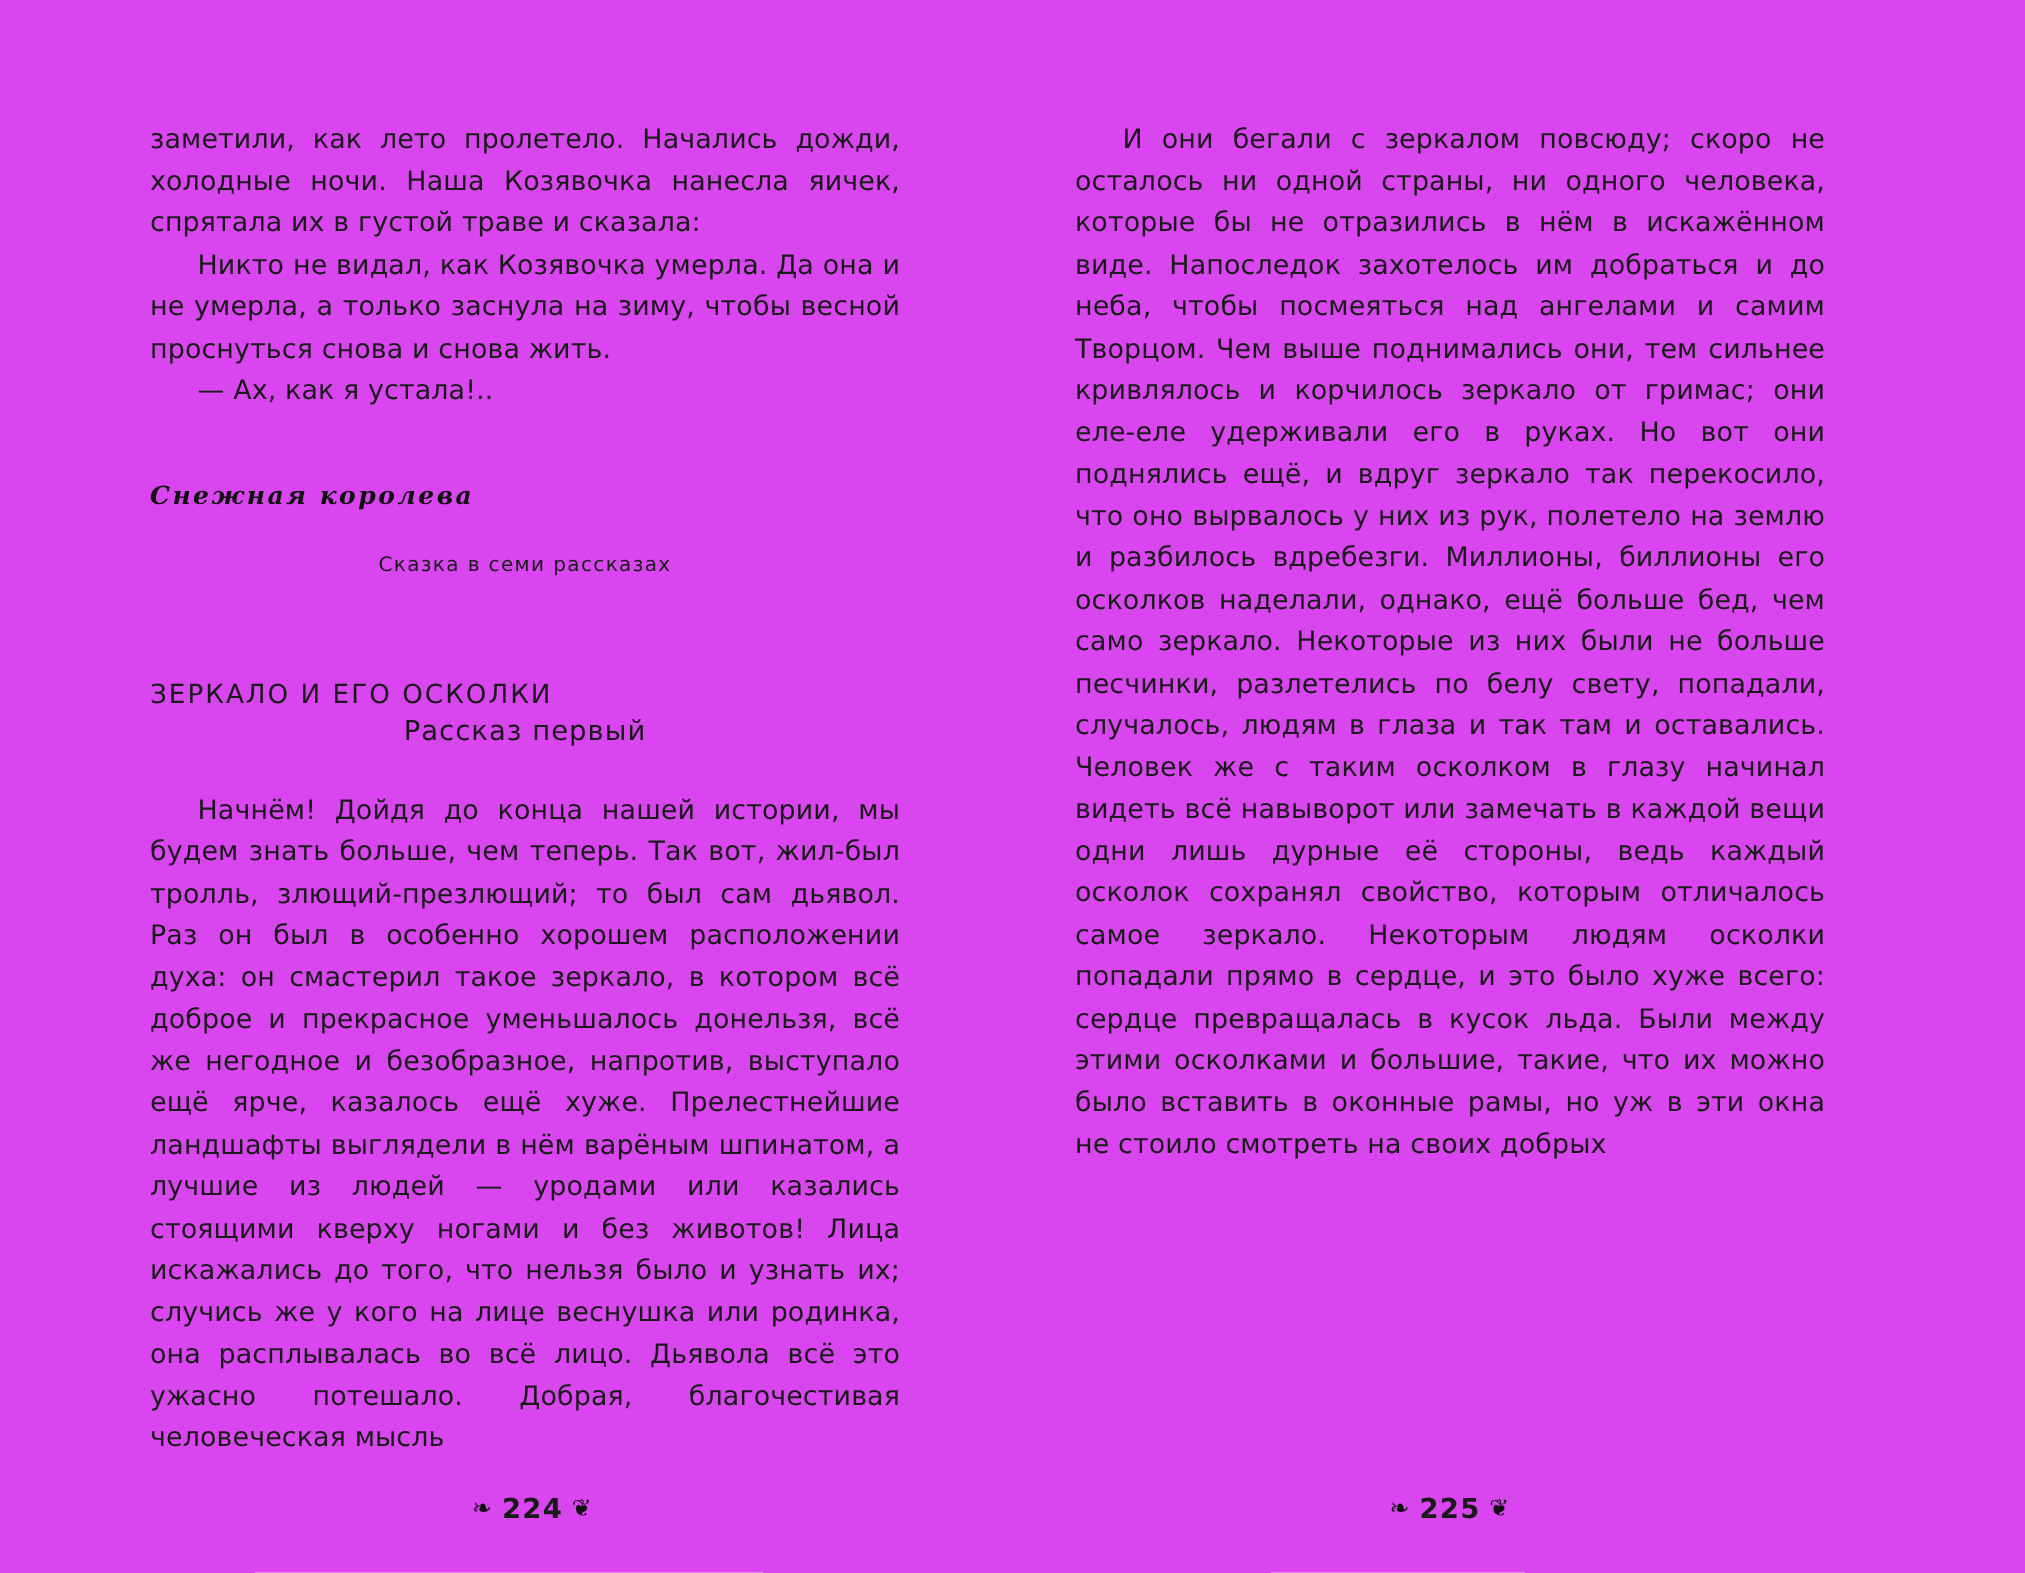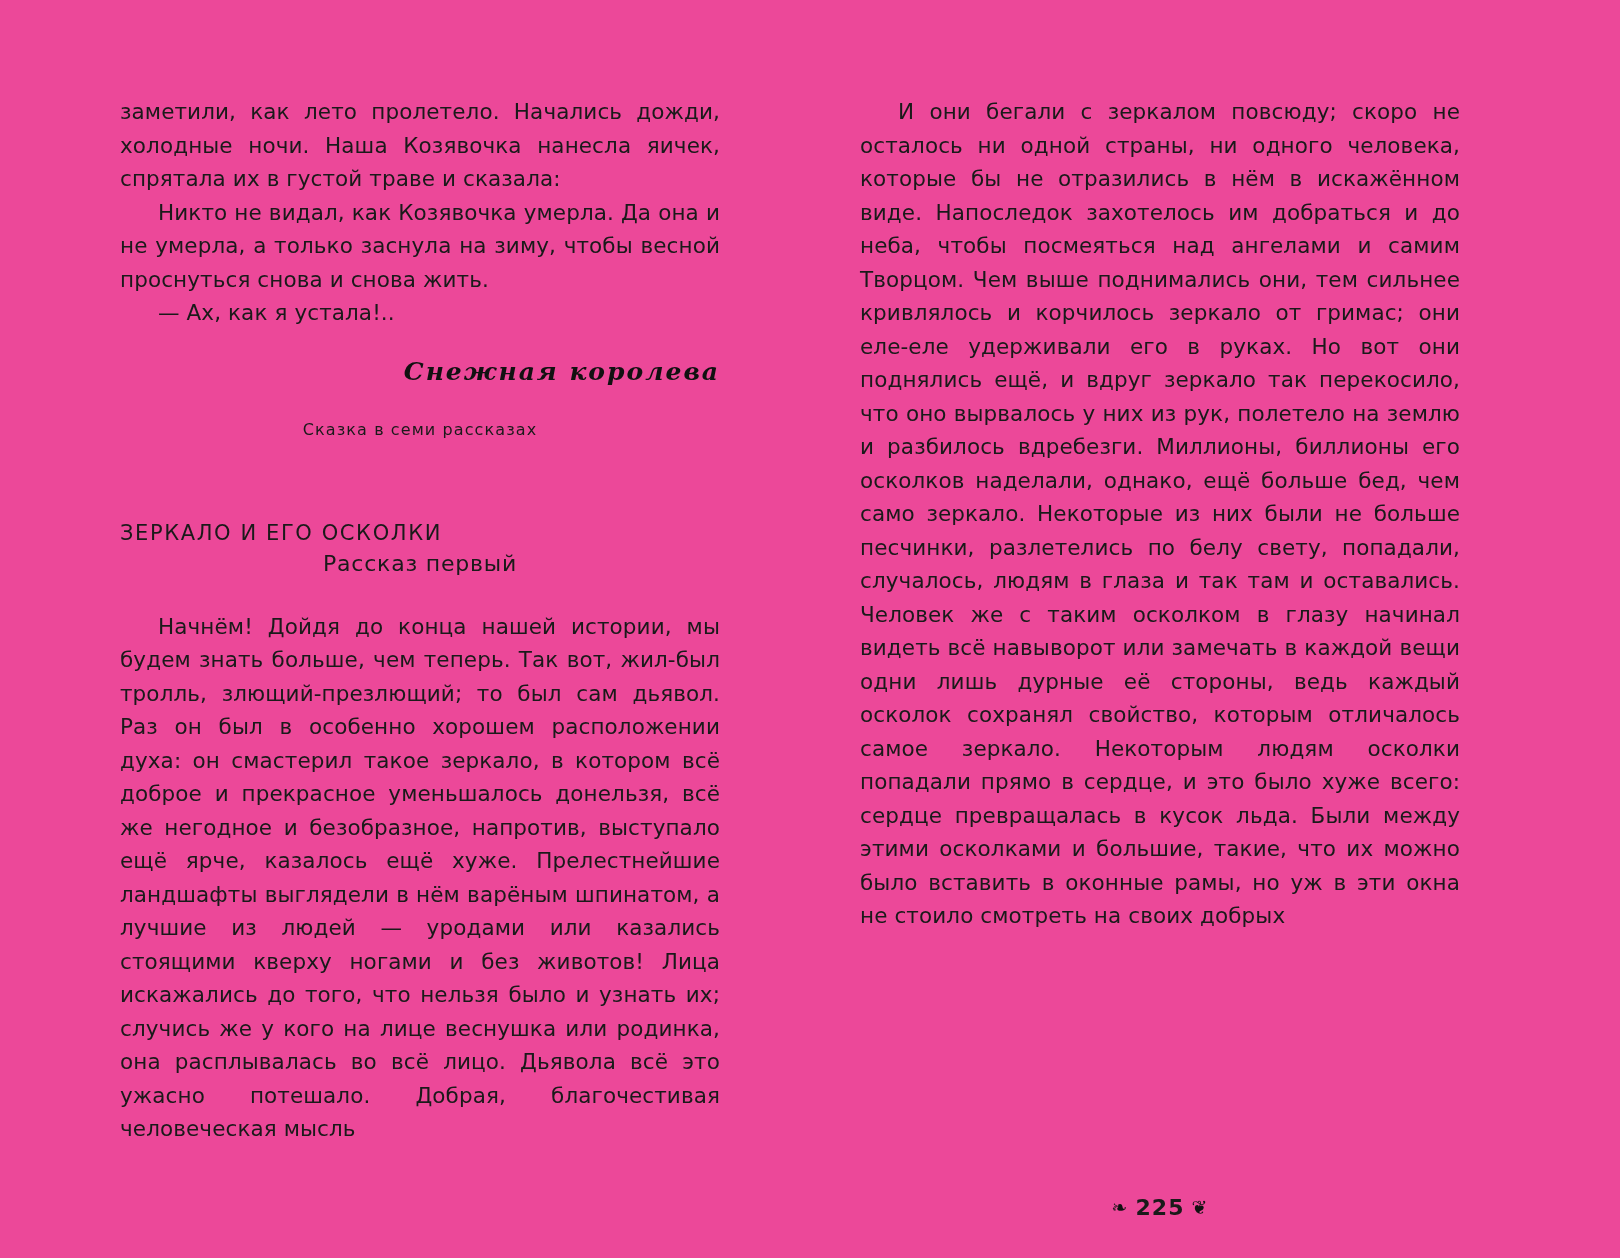--- a/index.html
+++ b/index.html
@@ -14,21 +14,21 @@
     font-family: "DejaVu Sans", sans-serif;
     color: #1a1a1a;
     overflow: hidden;
   }
   .spread {
     width: 1620px;
     height: 1258px;
     display: flex;
     box-sizing: border-box;
     padding: 95px 120px 0 120px;
-    background: #ec4899;
+    background: #d946ef;
   }
   .page {
     width: 600px;
     position: relative;
     box-sizing: border-box;
   }
   .page.left { margin-right: 140px; }
   .col-body {
     height: 1000px;
   }
@@ -45,26 +45,26 @@
   p.noindent { text-indent: 0; }
   .author {
     margin-top: 72px;
     text-align: right;
     font-size: 19px;
     letter-spacing: 1.2px;
     line-height: 28px;
     padding-right: 6px;
   }
   .tale-title {
-    margin-top: 27px;
-    text-align: right;
+    margin-top: 54px;
+    text-align: left;
     font-family: "DejaVu Serif", serif;
     font-style: italic;
     font-weight: bold;
-    font-size: 25px;
+    font-size: 20px;
     letter-spacing: 2px;
     color: #111;
   }
   .subtitle {
     margin-top: 34px;
     text-align: center;
     font-size: 16px;
     letter-spacing: 1.1px;
   }
   .chapter-title {
@@ -112,20 +112,23 @@
 
       <div class="tale-title">Снежная королева</div>
       <div class="subtitle">Сказка в семи рассказах</div>
 
       <div class="chapter-title">ЗЕРКАЛО И ЕГО ОСКОЛКИ</div>
       <div class="chapter-sub">Рассказ первый</div>
 
       <p class="indent body-start">Начнём! Дойдя до конца нашей истории, мы будем знать больше, чем теперь. Так вот, жил-был тролль, злющий-презлющий; то был сам дьявол. Раз он был в особенно хорошем расположении духа: он смастерил такое зеркало, в котором всё доброе и прекрасное уменьшалось донельзя, всё же негодное и безобразное, напротив, выступало ещё ярче, казалось ещё хуже. Прелестнейшие ландшафты выглядели в нём варёным шпинатом, а лучшие из людей — уродами или казались стоящими кверху ногами и без животов! Лица искажались до того, что нельзя было и узнать их; случись же у кого на лице веснушка или родинка, она расплывалась во всё лицо. Дьявола всё это ужасно потешало. Добрая, благочестивая человеческая мысль</p>
     </div>
 
+    <div class="folio">
+      <span class="orn">❧</span><span>224</span><span class="orn">❦</span>
+    </div>
   </div>
 
   <div class="page right">
     <div class="col-body">
       <p class="indent">И они бегали с зеркалом повсюду; скоро не осталось ни одной страны, ни одного человека, которые бы не отразились в нём в искажённом виде. Напоследок захотелось им добраться и до неба, чтобы посмеяться над ангелами и самим Творцом. Чем выше поднимались они, тем сильнее кривлялось и корчилось зеркало от гримас; они еле-еле удерживали его в руках. Но вот они поднялись ещё, и вдруг зеркало так перекосило, что оно вырвалось у них из рук, полетело на землю и разбилось вдребезги. Миллионы, биллионы его осколков наделали, однако, ещё больше бед, чем само зеркало. Некоторые из них были не больше песчинки, разлетелись по белу свету, попадали, случалось, людям в глаза и так там и оставались. Человек же с таким осколком в глазу начинал видеть всё навыворот или замечать в каждой вещи одни лишь дурные её стороны, ведь каждый осколок сохранял свойство, которым отличалось самое зеркало. Некоторым людям осколки попадали прямо в сердце, и это было хуже всего: сердце превращалась в кусок льда. Были между этими осколками и большие, такие, что их можно было вставить в оконные рамы, но уж в эти окна не стоило смотреть на своих добрых</p>
     </div>
 
     <div class="folio">
       <span class="orn">❧</span><span>225</span><span class="orn">❦</span>
     </div>

